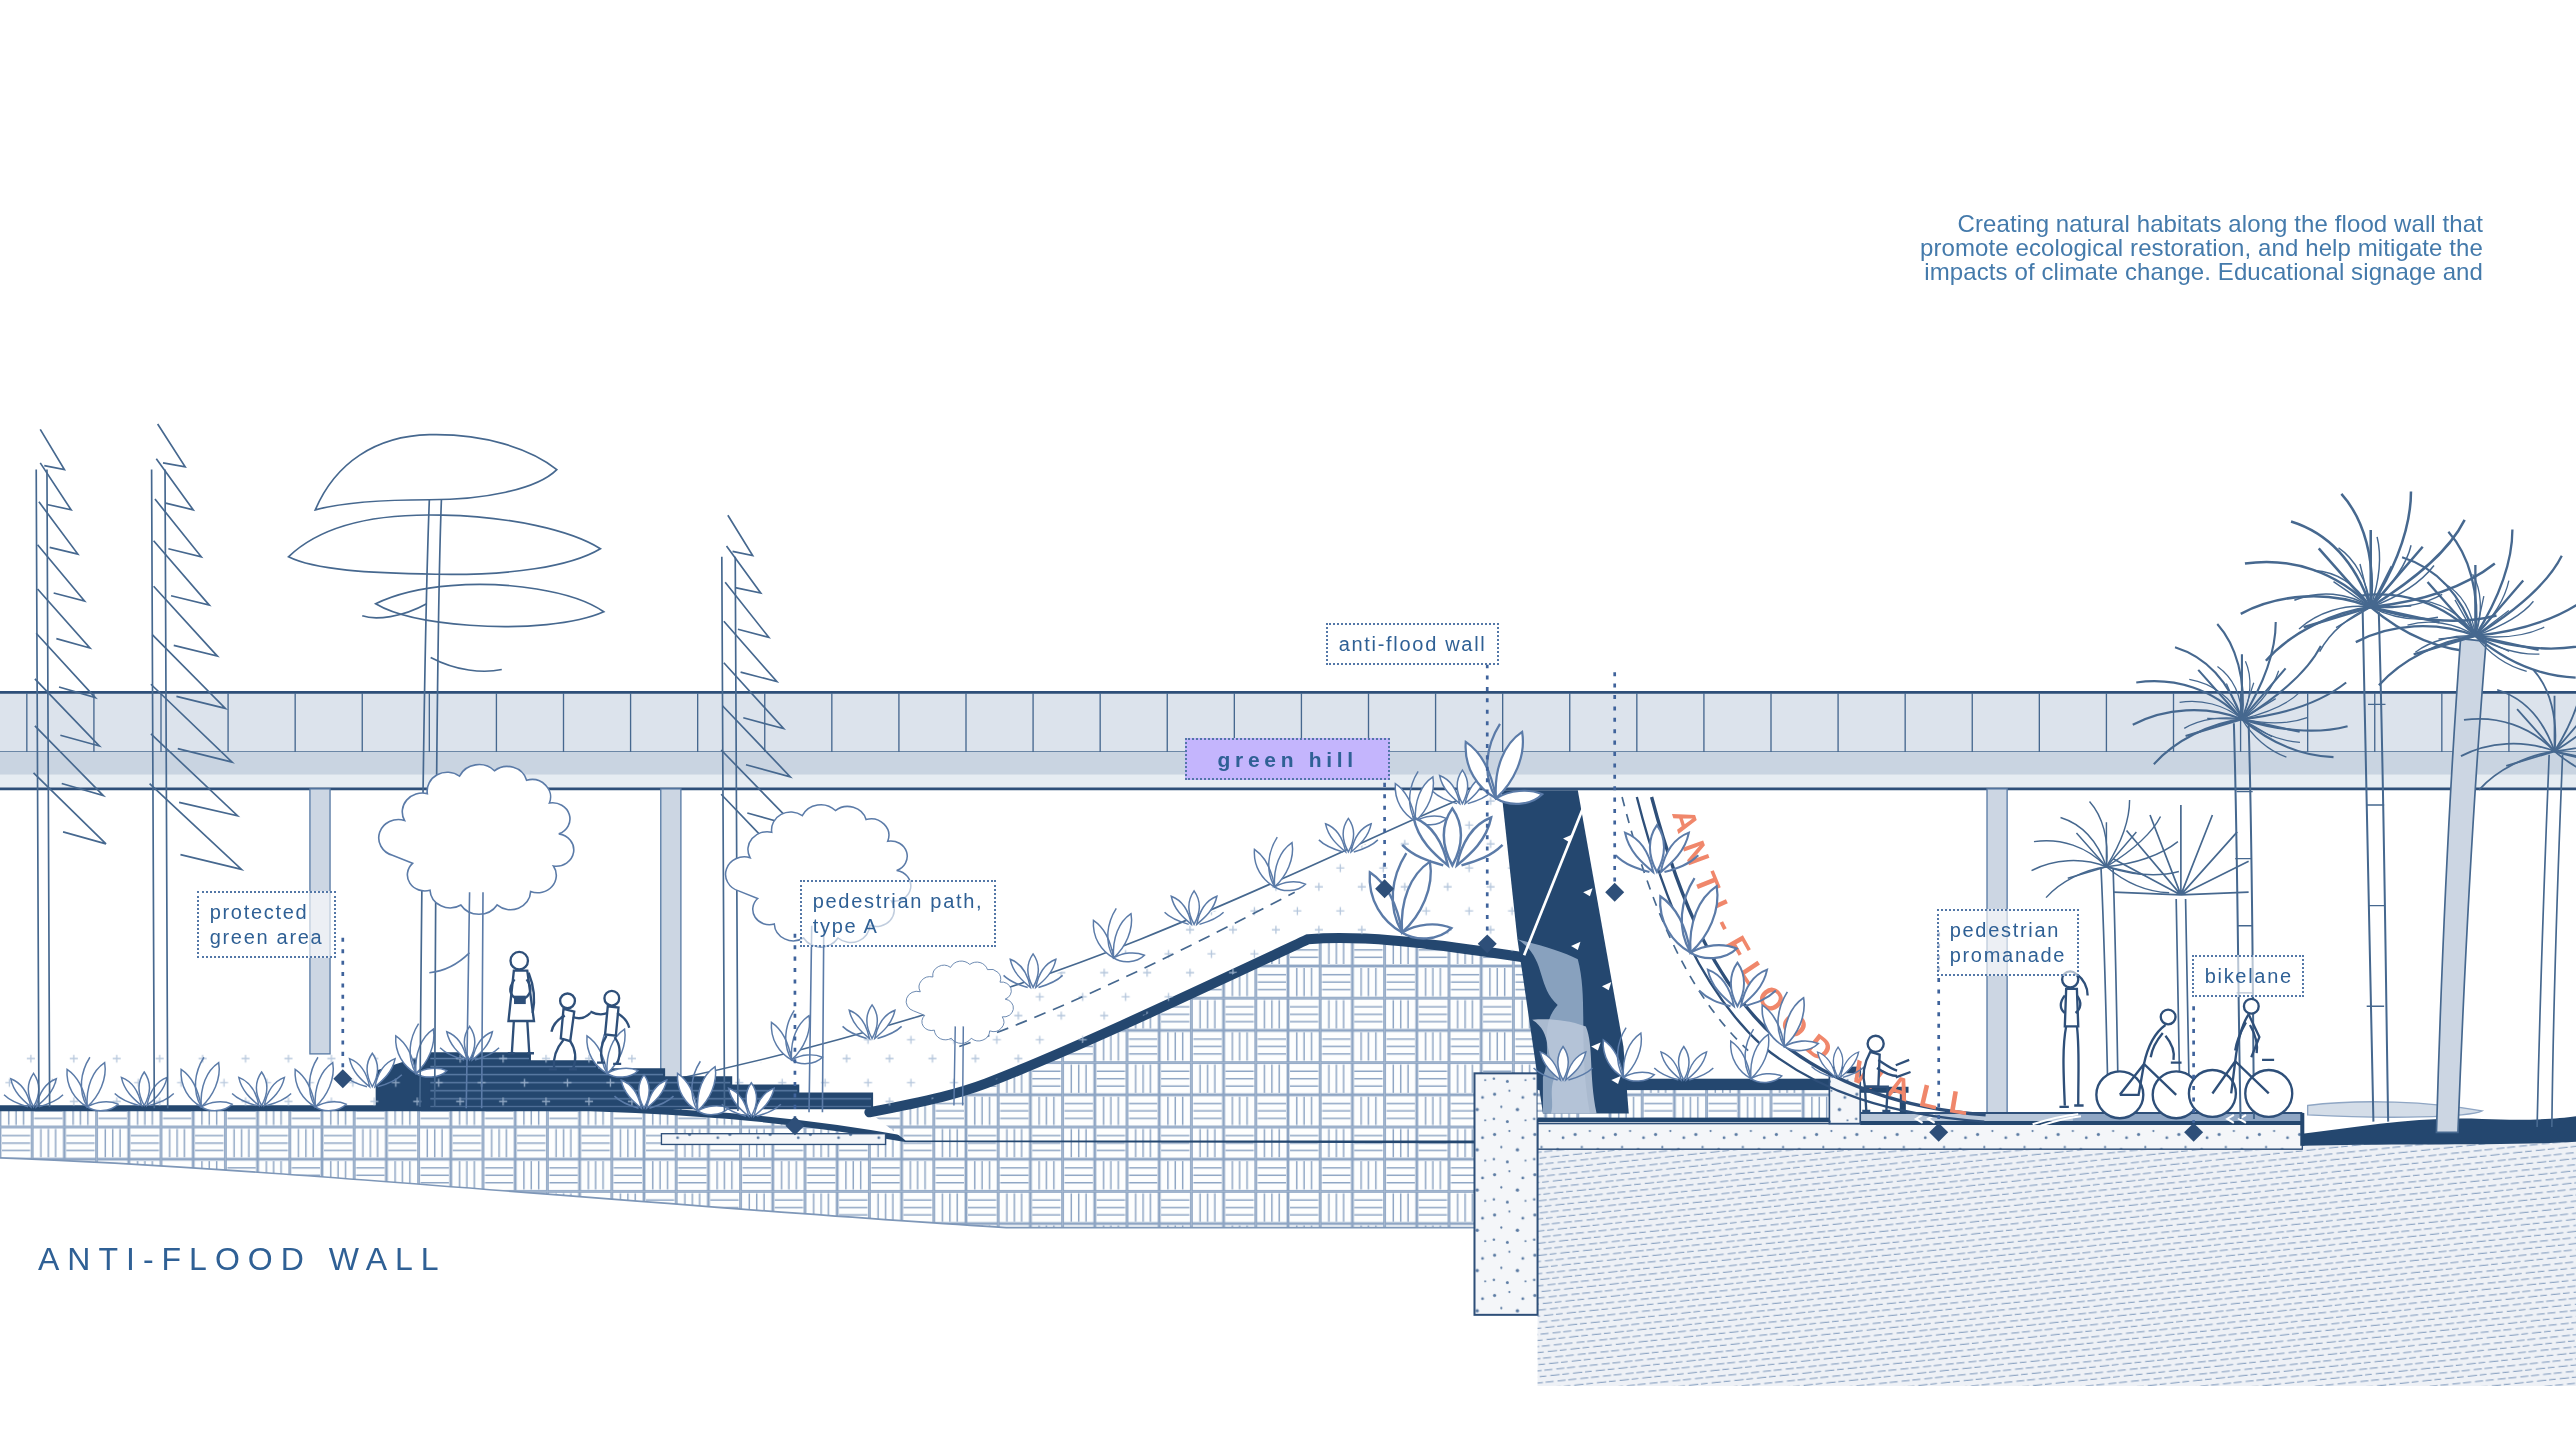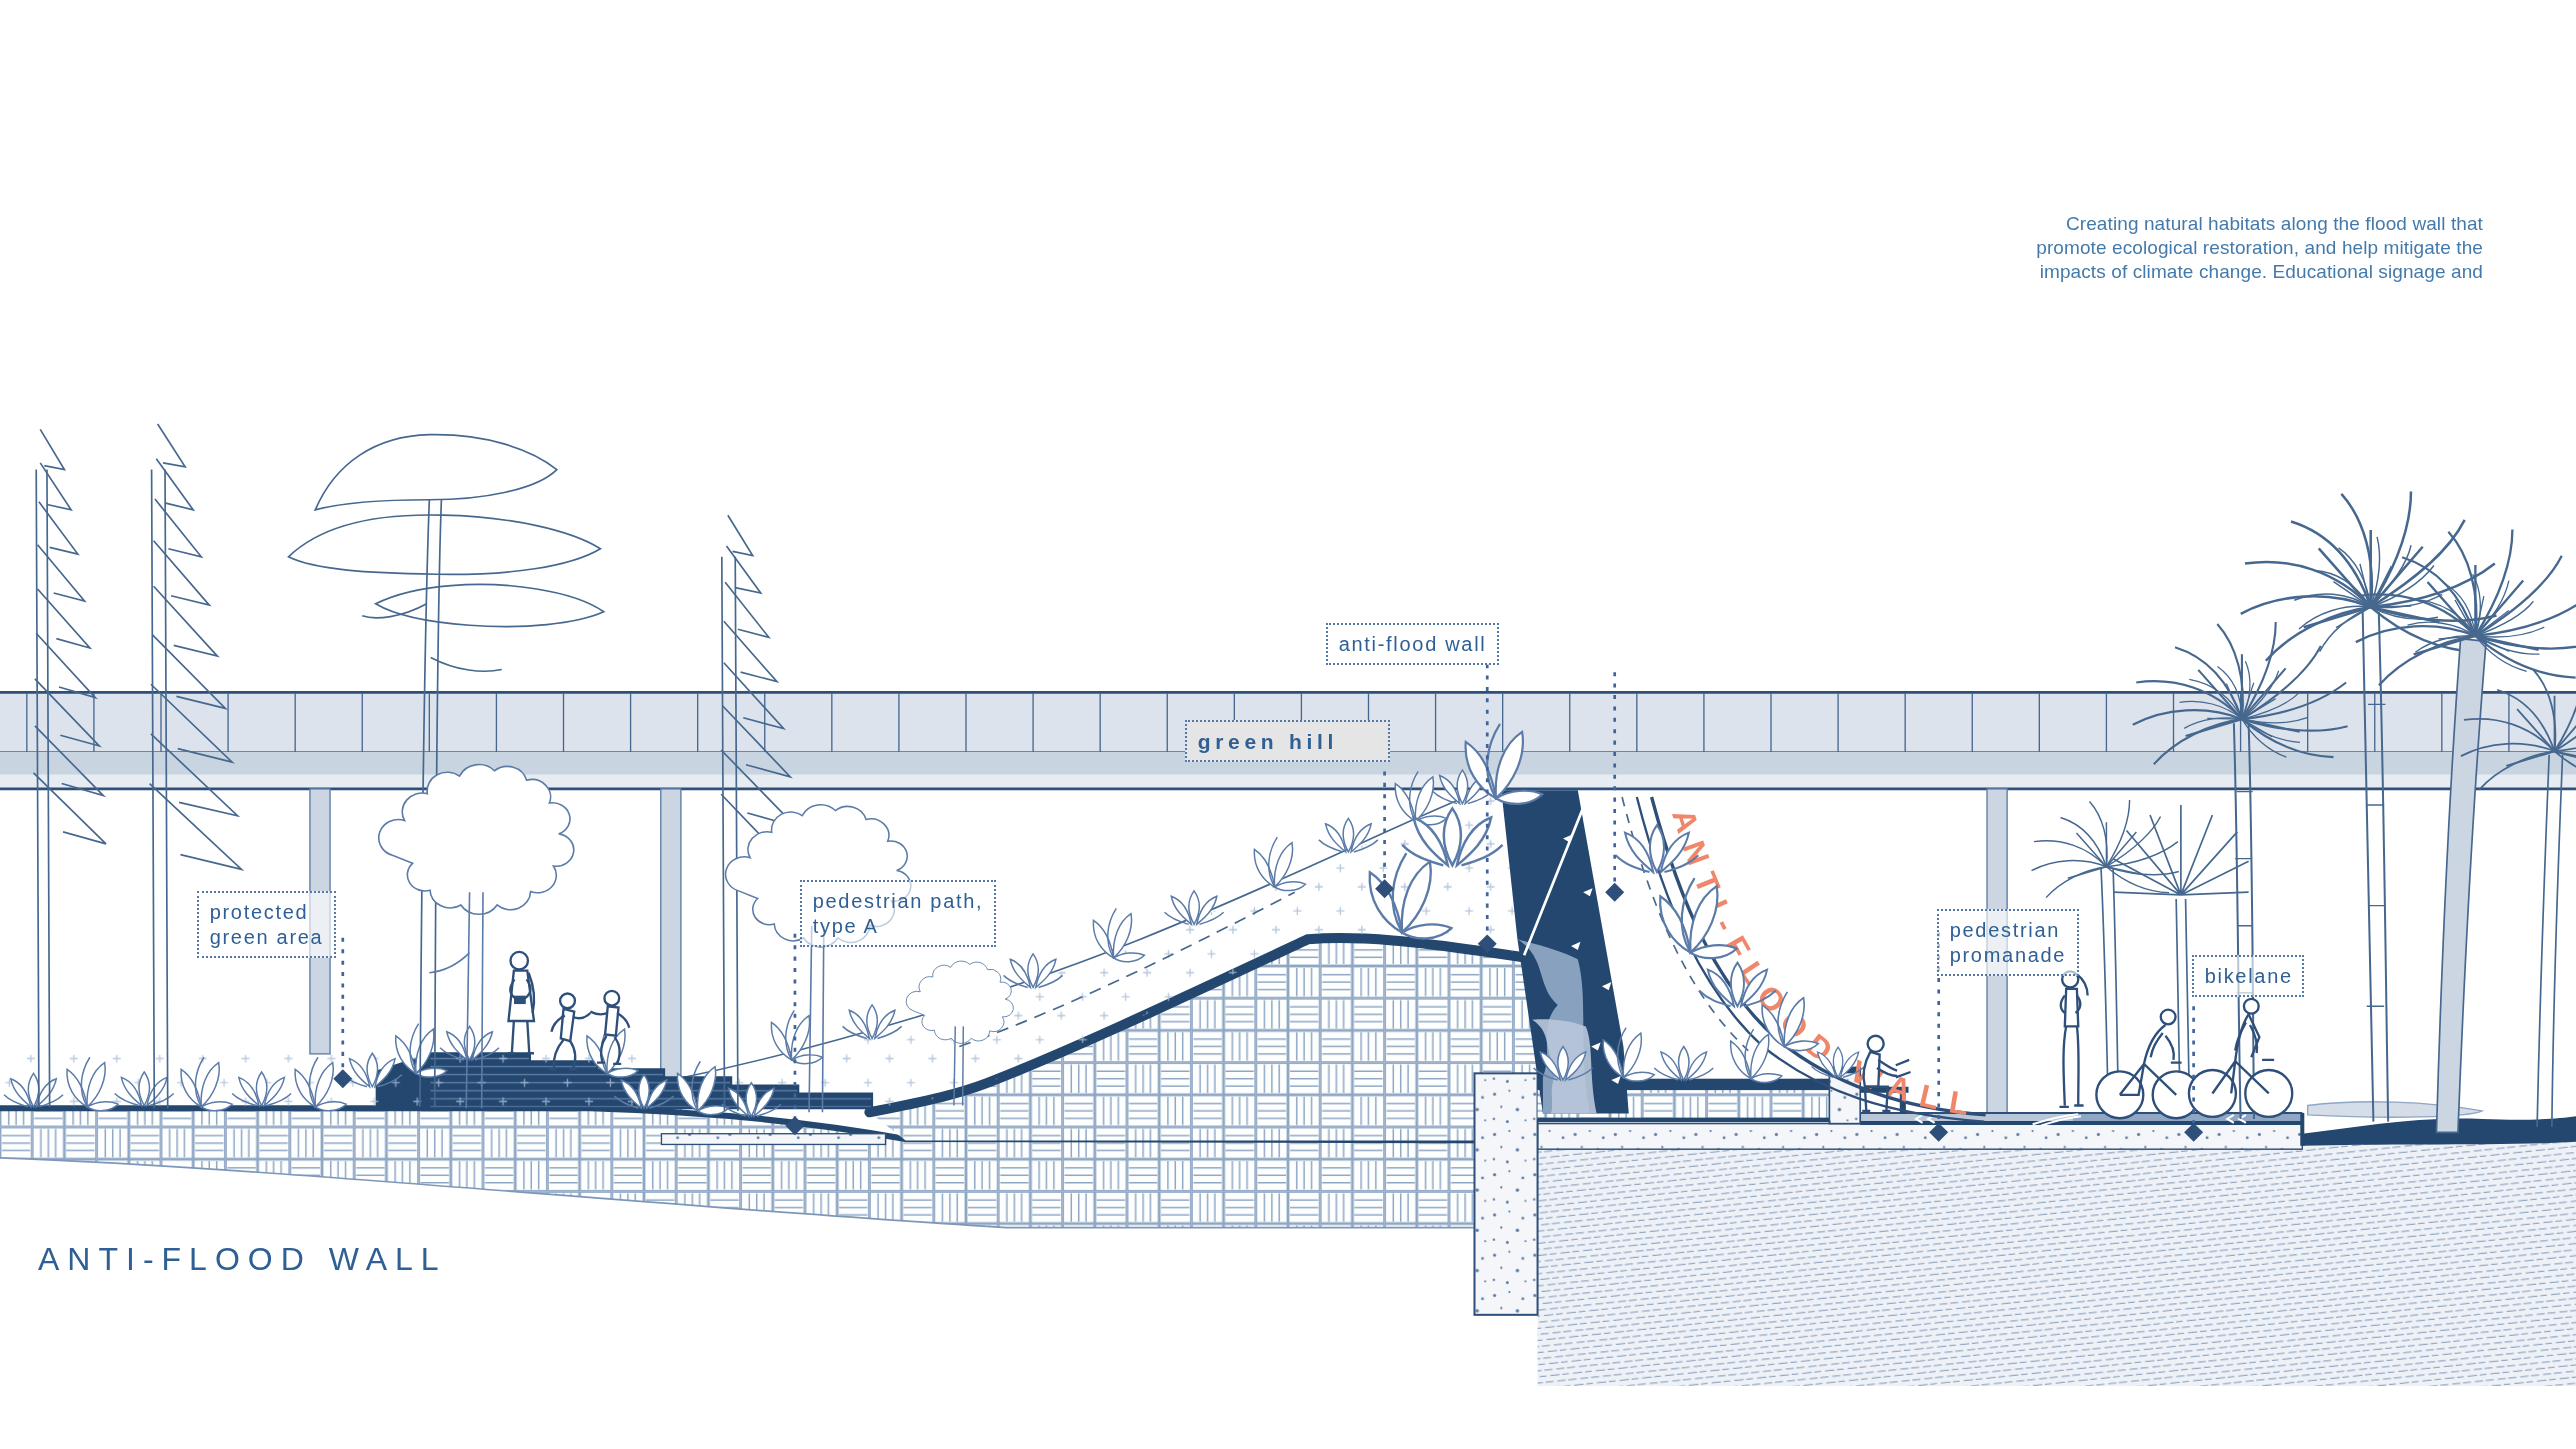--- a/index.html
+++ b/index.html
@@ -7,27 +7,27 @@
        font-family:"Liberation Sans",sans-serif;}
   #stage{position:absolute;left:0;top:0;width:2576px;height:1449px;}
   svg.drawing{position:absolute;left:0;top:0;}
 
   
   .dlabel{position:absolute;border:2px dotted #5377a7;color:#2f6095;
           font-size:20px;line-height:25px;letter-spacing:1.7px;
           padding:6.7px 10.7px;background:rgba(255,255,255,.62);
           white-space:nowrap;}
   .dlabel .l2{display:block;}
-  .dlabel.greenhill{background:#e5e5e5;font-weight:bold;letter-spacing:4.7px;
-          text-align:left;font-size:21px;}
+  .dlabel.greenhill{background:#c4b5fd;font-weight:bold;letter-spacing:4.7px;
+          text-align:center;font-size:21px;margin-top:18px;}
   .dlabel.center{text-align:right;}
 
   
   .para{position:absolute;right:93px;top:212px;width:664px;
-        text-align:right;color:#447aab;font-size:19px;line-height:24px;
+        text-align:right;color:#447aab;font-size:24px;line-height:24px;
         letter-spacing:0.1px;}
 
   
   .bigtitle{position:absolute;left:38px;top:1241px;color:#2f6095;
         font-size:32px;letter-spacing:8px;}
 </style>
 </head>
 <body>
 
 <div id="stage">

